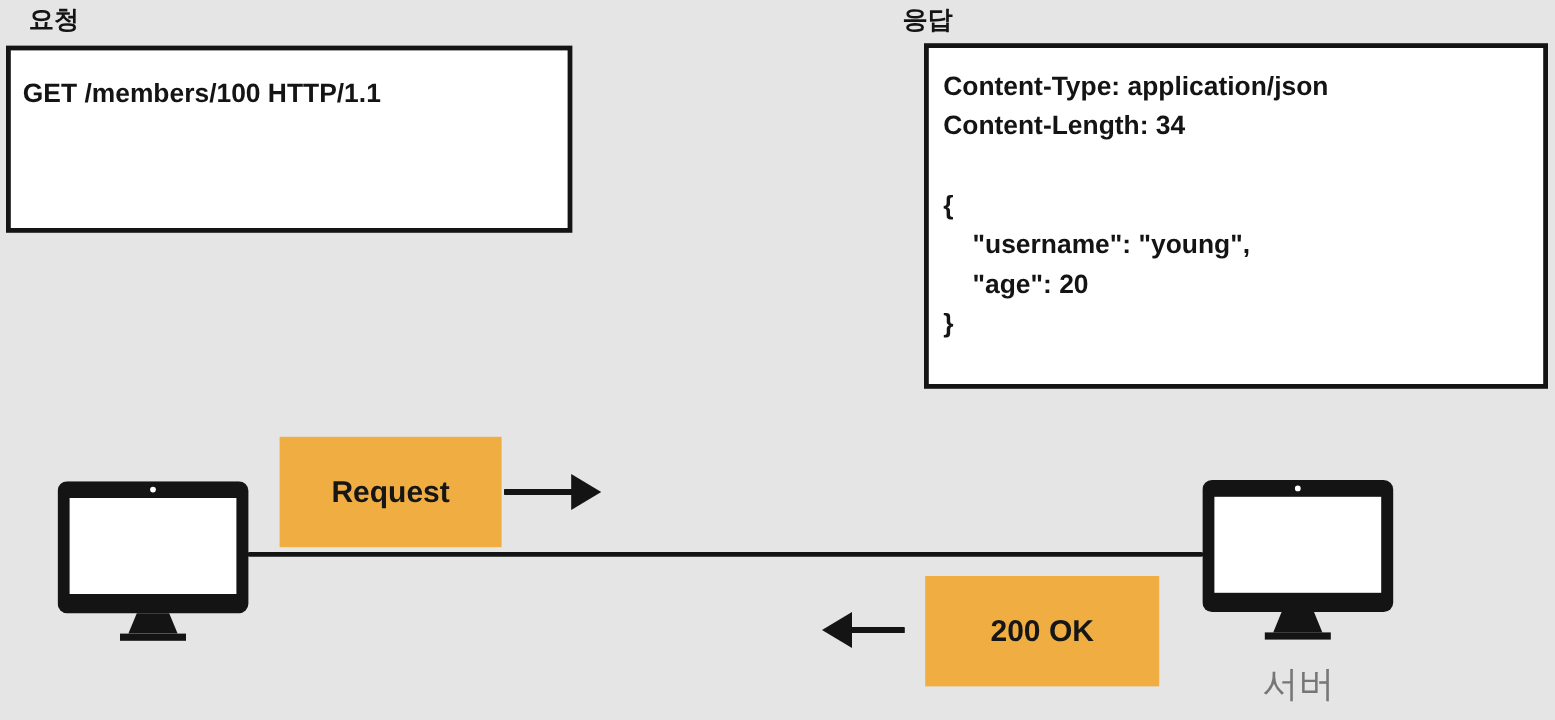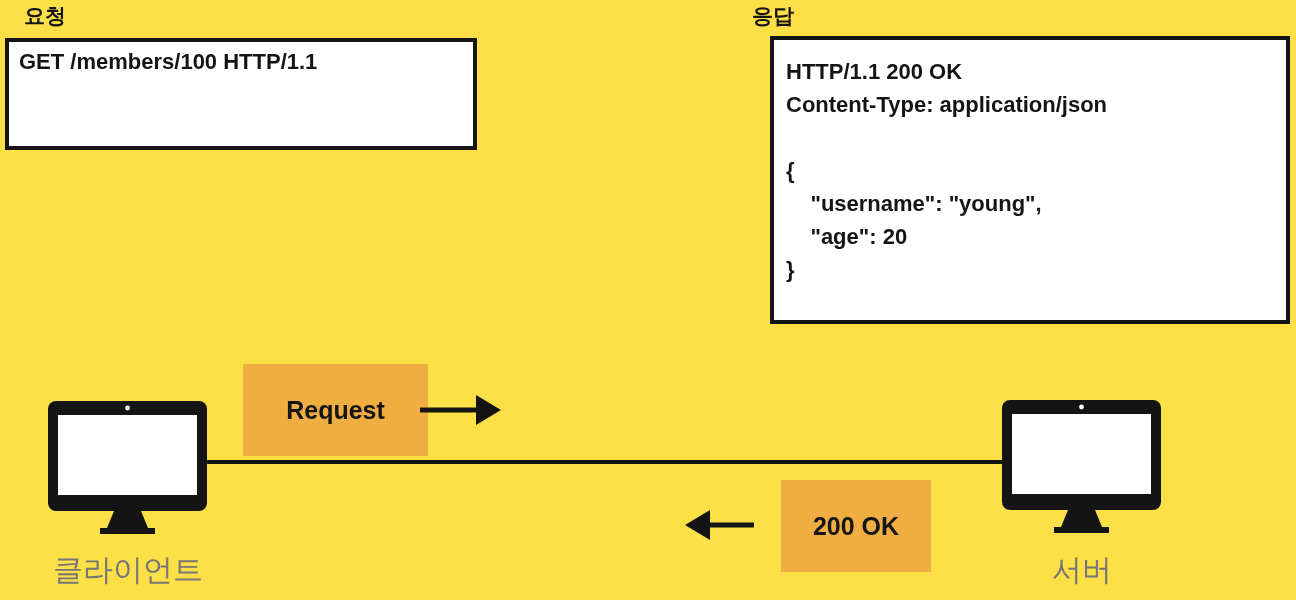--- a/index.html
+++ b/index.html
@@ -5,40 +5,40 @@
   :root{
     --accent:#F0AE42;
     --ink:#141414;
     --label-gray:#767676;
   }
   html,body{margin:0;padding:0;background:#fff;}
   body{font-family:"Liberation Sans","DejaVu Sans",sans-serif;}
   .canvas{
     position:relative;
     width:1296px;height:600px;
-    background:#fde047;
+    background:#e5e5e5;
     overflow:hidden;
   }
   .heading{
     position:absolute;
     font-size:21px;font-weight:700;color:var(--ink);
     letter-spacing:0;
   }
   .heading.req{left:24px;top:2px;}
   .heading.resp{left:752px;top:2px;}
 
   .sketch-box{
     position:absolute;
     border:4px solid var(--ink);
     background:#fff;
     box-sizing:border-box;
   }
   .request-box{
-    left:5px;top:38px;width:472px;height:112px;
-    padding:4px 10px;
+    left:5px;top:38px;width:472px;height:156px;
+    padding:20px 10px;
   }
   .response-box{
     left:770px;top:36px;width:520px;height:288px;
     padding:15px 12px;
   }
   .code-line{
     white-space:pre;
     font-weight:700;color:var(--ink);
     font-size:22px;
   }
@@ -49,24 +49,24 @@
     position:absolute;
     left:206px;top:460px;width:797px;height:4px;
     background:var(--ink);
     border-radius:2px;
   }
 
   .flow-badge{
     position:absolute;
     background:var(--accent);
     display:flex;align-items:center;justify-content:center;
-    font-size:25px;font-weight:700;color:#161616;margin-left:10px;
+    font-size:25px;font-weight:700;color:#161616;
   }
   .badge-request{left:233px;top:364px;width:185px;height:92px;}
-  .badge-200ok{left:771px;top:480px;width:150px;height:92px;}
+  .badge-200ok{left:771px;top:480px;width:195px;height:92px;}
 
   .arrow-svg{position:absolute;display:block;}
   .arrow-right{left:420px;top:392px;}
   .arrow-left{left:684px;top:507px;}
 
   .monitor-svg{position:absolute;display:block;}
   .monitor-client{left:48px;top:401px;}
   .monitor-server{left:1002px;top:400px;}
 
   .device-label{
@@ -82,39 +82,38 @@
 
 <div class="canvas">
 
   <div class="heading req">요청</div>
   <div class="sketch-box request-box">
     <div class="code-line">GET /members/100 HTTP/1.1</div>
   </div>
 
   <div class="heading resp">응답</div>
   <div class="sketch-box response-box">
-    <div class="code-line">HTTP/1.1 200 OK</div>
     <div class="code-line">Content-Type: application/json</div>
+    <div class="code-line">Content-Length: 34</div>
     <div class="code-line"></div>
     <div class="code-line">{</div>
     <div class="code-line">    "username": "young",</div>
     <div class="code-line">    "age": 20</div>
     <div class="code-line">}</div>
   </div>
 
   <div class="network-line"></div>
 
   <svg class="monitor-svg monitor-client" width="160" height="134" viewBox="0 0 160 134">
     <rect x="0" y="0" width="159" height="110" rx="8" fill="#141414"></rect>
     <rect x="10" y="14" width="139" height="80" fill="#ffffff"></rect>
     <circle cx="79.5" cy="7" r="2.4" fill="#ffffff"></circle>
     <polygon points="66,110 93,110 100,127 59,127" fill="#141414"></polygon>
     <rect x="52" y="127" width="55" height="6" fill="#141414"></rect>
   </svg>
-  <div class="device-label label-client">클라이언트</div>
 
   <svg class="monitor-svg monitor-server" width="160" height="134" viewBox="0 0 160 134">
     <rect x="0" y="0" width="159" height="110" rx="8" fill="#141414"></rect>
     <rect x="10" y="14" width="139" height="80" fill="#ffffff"></rect>
     <circle cx="79.5" cy="7" r="2.4" fill="#ffffff"></circle>
     <polygon points="66,110 93,110 100,127 59,127" fill="#141414"></polygon>
     <rect x="52" y="127" width="55" height="6" fill="#141414"></rect>
   </svg>
   <div class="device-label label-server">서버</div>
 

